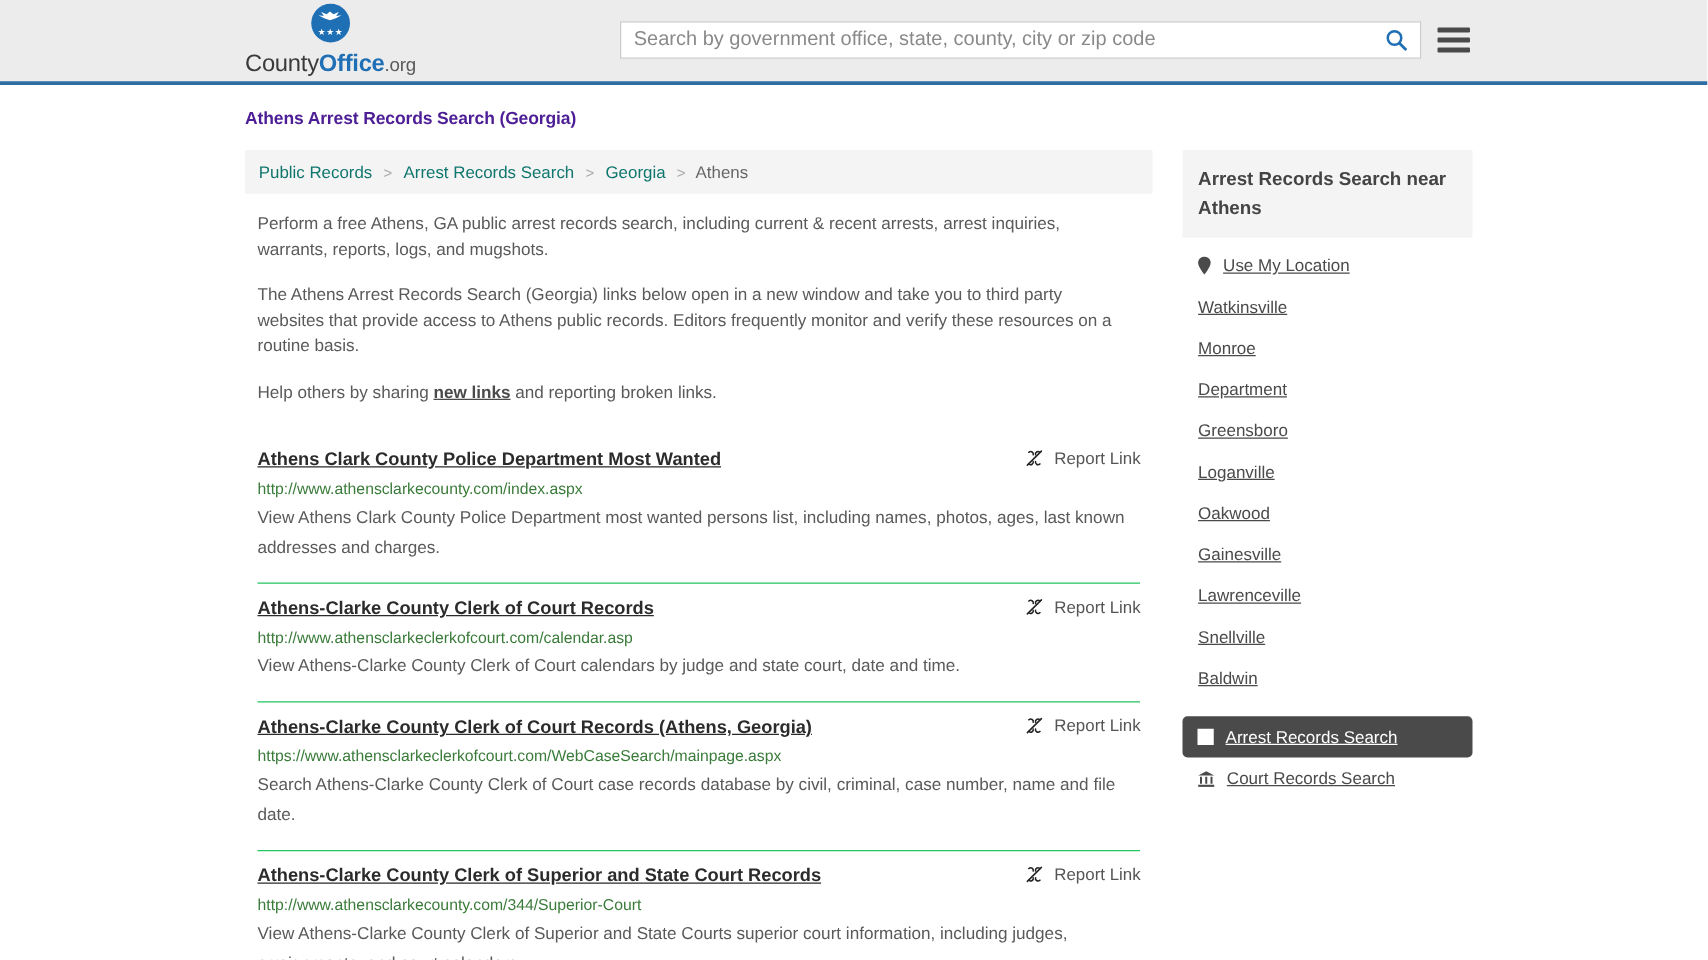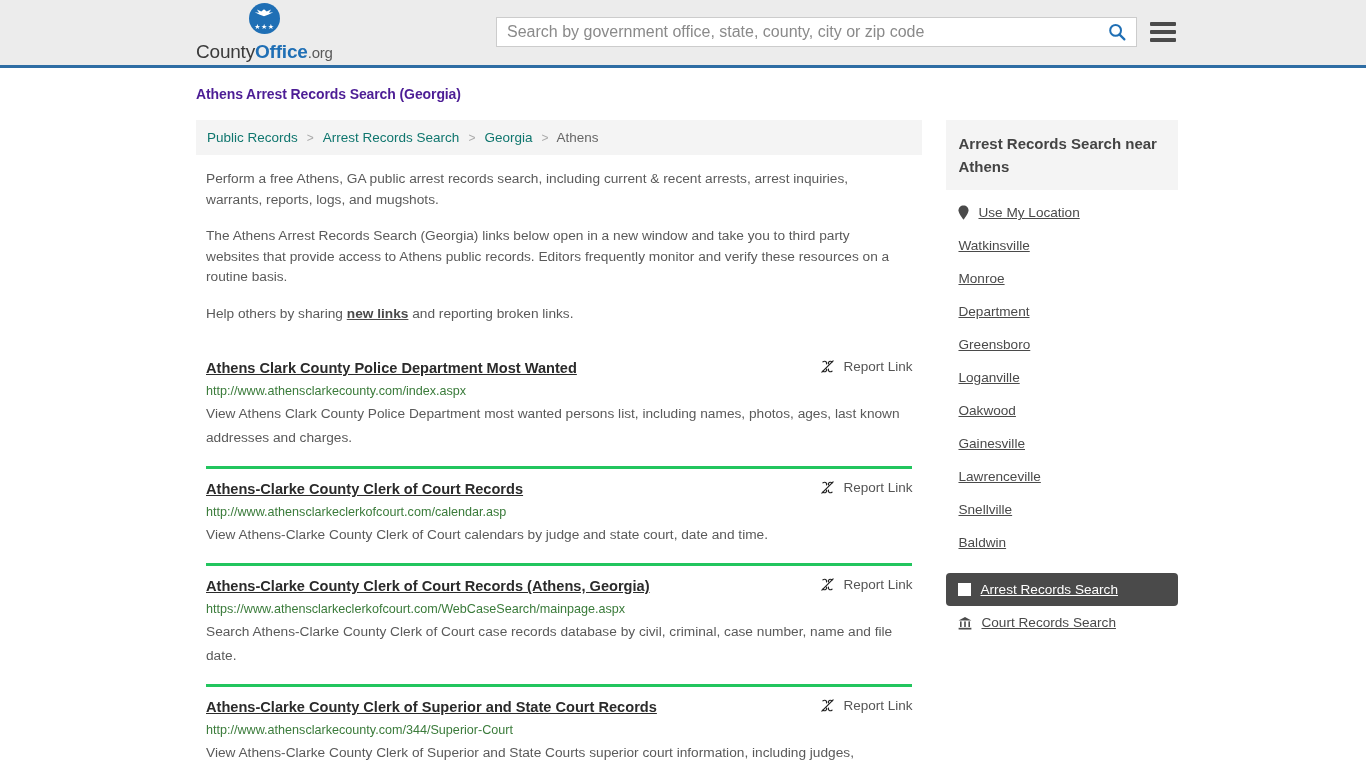--- a/index.html
+++ b/index.html
@@ -160,21 +160,21 @@
   .intro a.inline-link {
     color: #4a4a4a;
     text-decoration: underline;
     font-weight: bold;
   }
 
   
   .results { padding: 8px 10px 0 10px; }
   .result {
     padding: 10px 0 16px 0;
-    border-bottom: 3px solid #22c55e;
+    border-bottom: 1px solid #22c55e;
   }
   .result:last-child { border-bottom: 0; }
   .result-head {
     display: flex;
     align-items: flex-start;
     justify-content: space-between;
   }
   .result-title {
     font-size: 14.6px;
     font-weight: bold;

